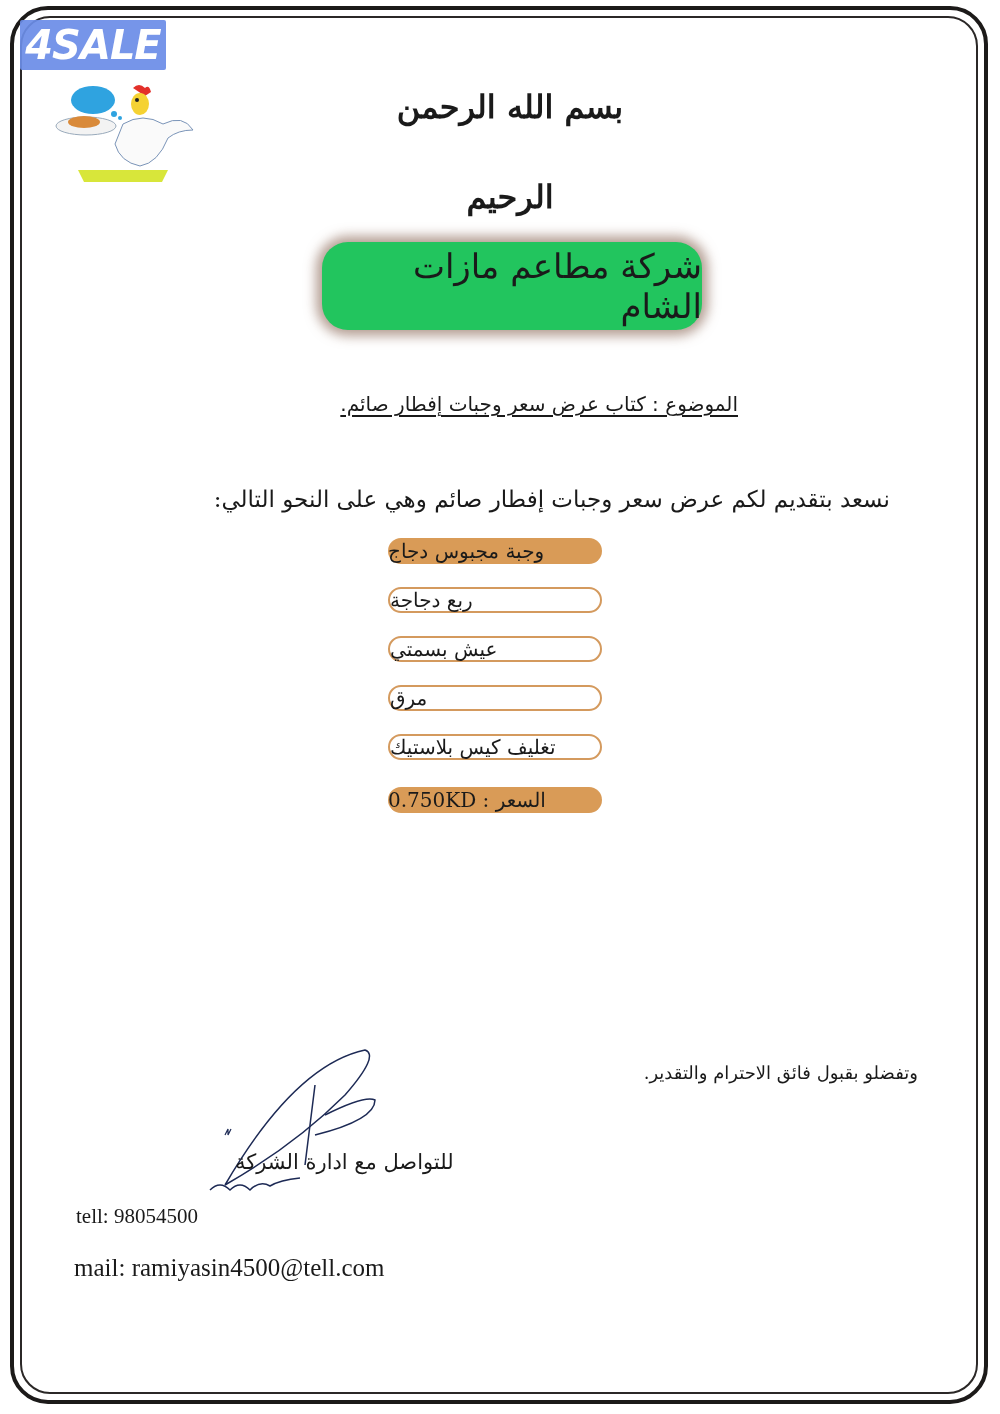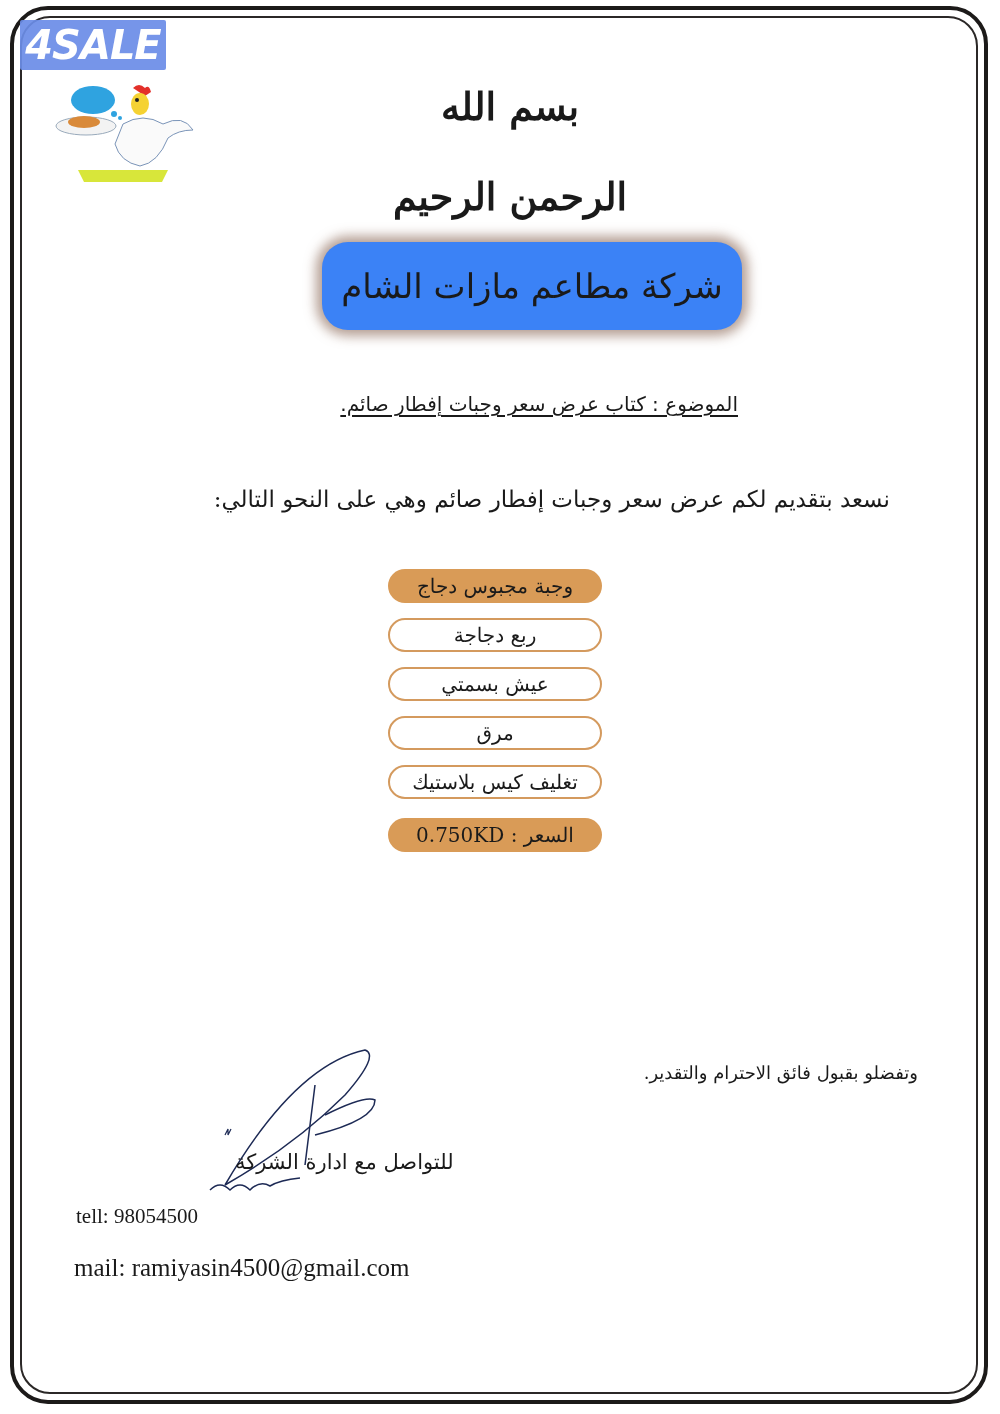--- a/index.html
+++ b/index.html
@@ -1,26 +1,26 @@
 <!DOCTYPE html>
 <html><head>
 <meta charset="utf-8">
 <style>
   html, body { margin:0; padding:0; background:#ffffff; }
   body { width:1000px; height:1414px; position:relative; overflow:hidden; font-family:"DejaVu Serif", serif; color:#1a1a1a; }
   .frame-outer { position:absolute; left:10px; top:6px; width:978px; height:1398px; border:4px solid #1c1a19; border-radius:38px; box-sizing:border-box; }
   .frame-inner { position:absolute; left:20px; top:16px; width:958px; height:1378px; border:2px solid #2b2827; border-radius:30px; box-sizing:border-box; }
   .watermark { position:absolute; left:20px; top:20px; width:146px; height:50px; background:#6b8de8; border-radius:2px; color:#ffffff; font-family:"DejaVu Sans", sans-serif; font-weight:bold; font-style:italic; font-size:40px; line-height:50px; text-align:center; letter-spacing:-1px; opacity:0.92; }
   .logo { position:absolute; left:48px; top:82px; width:150px; height:110px; }
-  .basmala { position:absolute; left:385px; top:62px; width:250px; height:90px; font-family:"DejaVu Serif", serif; font-size:38px; font-weight:bold; text-align:center; line-height:90px; direction:rtl; }
-  .title-box { position:absolute; left:322px; top:242px; width:420px; height:88px; background:#3b82f6; border-radius:26px; box-shadow:0 0 12px 6px rgba(120,80,60,0.55); display:flex; align-items:center; justify-content:center; }
+  .basmala { position:absolute; left:385px; top:62px; width:250px; height:90px; font-family:"DejaVu Serif", serif; font-size:32px; font-weight:bold; text-align:center; line-height:90px; direction:rtl; }
+  .title-box { position:absolute; left:322px; top:242px; width:380px; height:88px; background:#22c55e; border-radius:26px; box-shadow:0 0 12px 6px rgba(120,80,60,0.55); display:flex; align-items:center; justify-content:center; }
   .title-box span { font-family:"DejaVu Serif", serif; font-size:34px; direction:rtl; }
   .subject { position:absolute; right:262px; top:392px; font-family:"DejaVu Sans", sans-serif; font-size:20px; direction:rtl; text-decoration:underline; text-underline-offset:4px; }
   .intro { position:absolute; right:110px; top:462px; font-family:"DejaVu Serif", serif; font-size:23px; direction:rtl;margin-top:24px; }
-  .pill { position:absolute; left:388px; width:214px; height:34px; border-radius:19px; box-sizing:border-box; display:flex; align-items:center; justify-content:center; direction:rtl; font-family:"DejaVu Serif", serif; font-size:20px;margin-top:31px; }
+  .pill { position:absolute; left:388px; width:214px; height:26px; border-radius:19px; box-sizing:border-box; display:flex; align-items:center; justify-content:flex-end; direction:rtl; font-family:"DejaVu Serif", serif; font-size:20px; }
   .pill.filled { background:#d99b57; border:none; }
   .pill.outlined { background:#ffffff; border:2px solid #d49a5e; }
   .closing { position:absolute; right:82px; top:1062px; font-family:"DejaVu Serif", serif; font-size:18px; direction:rtl; }
   .contact-label { position:absolute; left:235px; top:1150px; width:245px; text-align:left; font-family:"DejaVu Serif", serif; font-size:21px; direction:rtl; }
   .signature { position:absolute; left:205px; top:1045px; width:180px; height:160px; }
   .tel { position:absolute; left:76px; top:1204px; font-family:"Liberation Serif", serif; font-size:21px; }
   .mail { position:absolute; left:74px; top:1254px; font-family:"Liberation Serif", serif; font-size:25px; }
 </style>
 </head>
 <body>
@@ -80,13 +80,13 @@
     <path d="M20 140 Q90 20 160 5 Q175 10 140 50 Q90 100 20 140" fill="none" stroke="#1d2a55" stroke-width="1.5"></path>
     <path d="M120 70 Q160 50 170 55 Q170 75 110 90" fill="none" stroke="#1d2a55" stroke-width="1.5"></path>
     <path d="M110 40 L100 120" fill="none" stroke="#1d2a55" stroke-width="1.5"></path>
     <path d="M5 145 q10 -10 20 0 q10 -10 20 0 q10 -10 20 -4 q10 -6 30 -8" fill="none" stroke="#1d2a55" stroke-width="1.5"></path>
     <path d="M20 90 l3 -6 l0 6 l3 -6" fill="none" stroke="#1d2a55" stroke-width="1.2"></path>
   </svg>
 </div>
 
 <div class="contact-label">للتواصل مع ادارة الشركة</div>
 <div class="tel">tell: 98054500</div>
-<div class="mail">mail: ramiyasin4500@gmail.com</div>
+<div class="mail">mail: ramiyasin4500@tell.com</div>
 
 </body></html>

